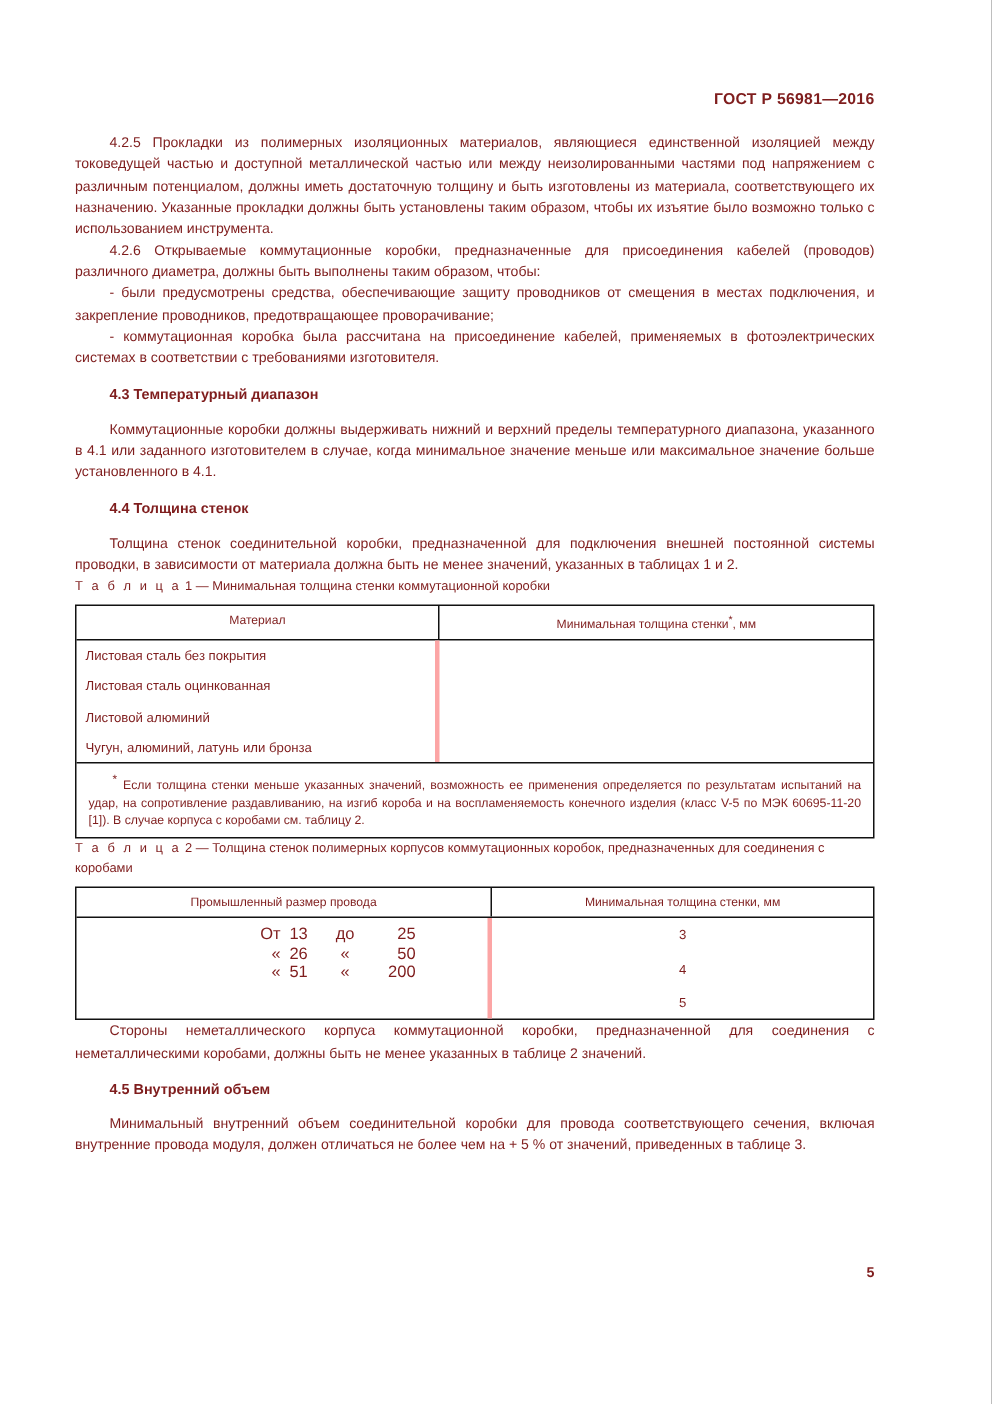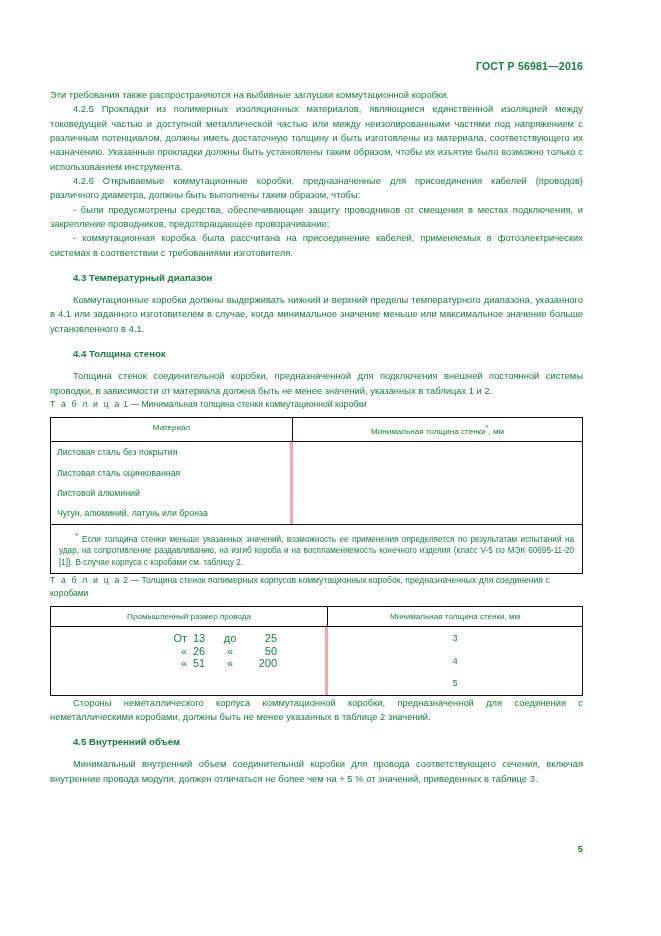--- a/index.html
+++ b/index.html
@@ -8,21 +8,21 @@
     padding: 0;
     background: #8c8c8c;
   }
   .page {
     position: relative;
     width: 661px;
     height: 936px;
     background: #ffffff;
     margin: 0 auto;
     font-family: "Liberation Sans", sans-serif;
-    color: #15803d;
+    color: #7f1d1d;
     overflow: hidden;
     box-sizing: border-box;
   }
   .content {
     position: absolute;
     left: 50px;
     top: 0;
     width: 533px;
   }
 
@@ -183,21 +183,20 @@
 <body>
 
 <div class="page">
 
   <div class="content">
 
     <div class="runhead">ГОСТ Р 56981—2016</div>
 
     <div class="body">
 
-      <p class="t noind">Эти требования также распространяются на выбивные заглушки коммутационной коробки.</p>
 
       <p class="t">4.2.5 Прокладки из полимерных изоляционных материалов, являющиеся единственной изоляцией между токоведущей частью и доступной металлической частью или между неизолированными частями под напряжением с различным потенциалом, должны иметь достаточную толщину и быть изготовлены из материала, соответствующего их назначению. Указанные прокладки должны быть установлены таким образом, чтобы их изъятие было возможно только с использованием инструмента.</p>
 
       <p class="t">4.2.6 Открываемые коммутационные коробки, предназначенные для присоединения кабелей (проводов) различного диаметра, должны быть выполнены таким образом, чтобы:</p>
 
       <p class="t dash">- были предусмотрены средства, обеспечивающие защиту проводников от смещения в местах подключения, и закрепление проводников, предотвращающее проворачивание;</p>
 
 
       <p class="t dash">- коммутационная коробка была рассчитана на присоединение кабелей, применяемых в фотоэлектрических системах в соответствии с требованиями изготовителя.</p>
 

